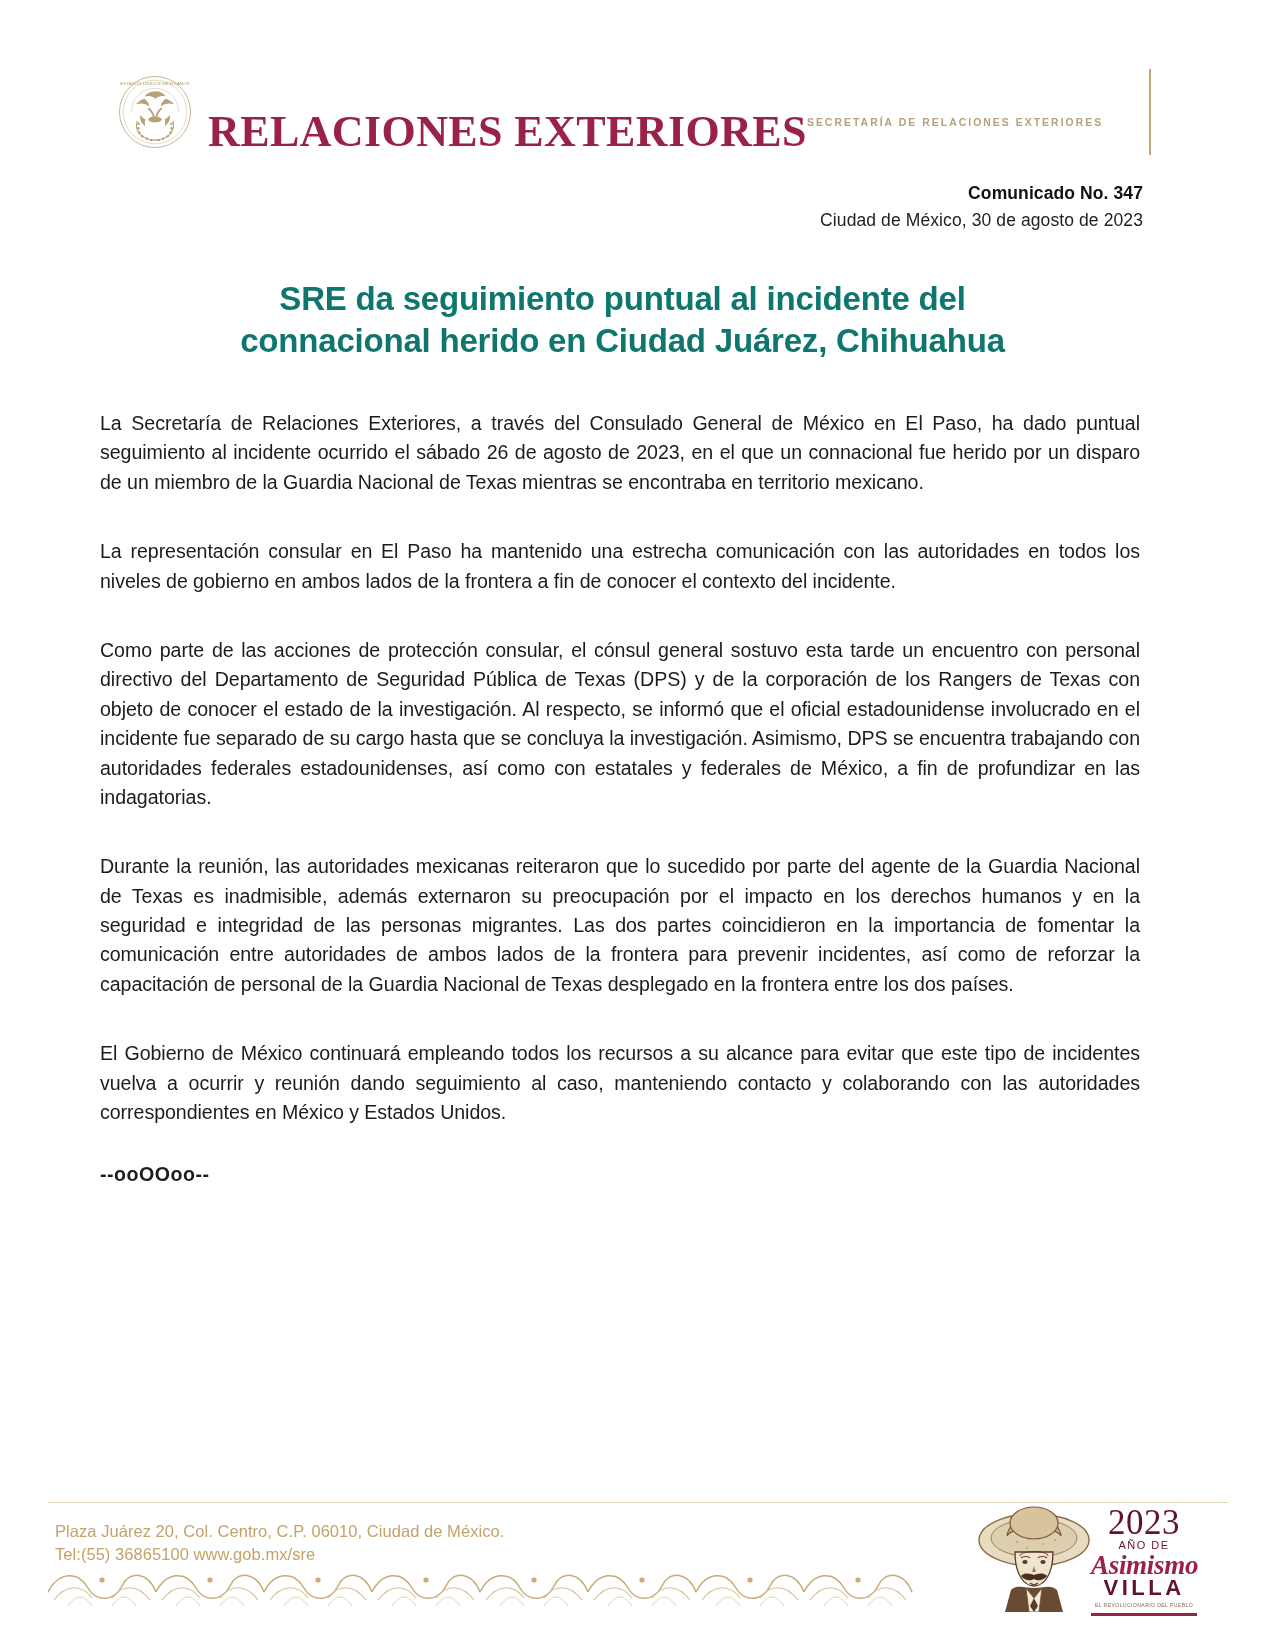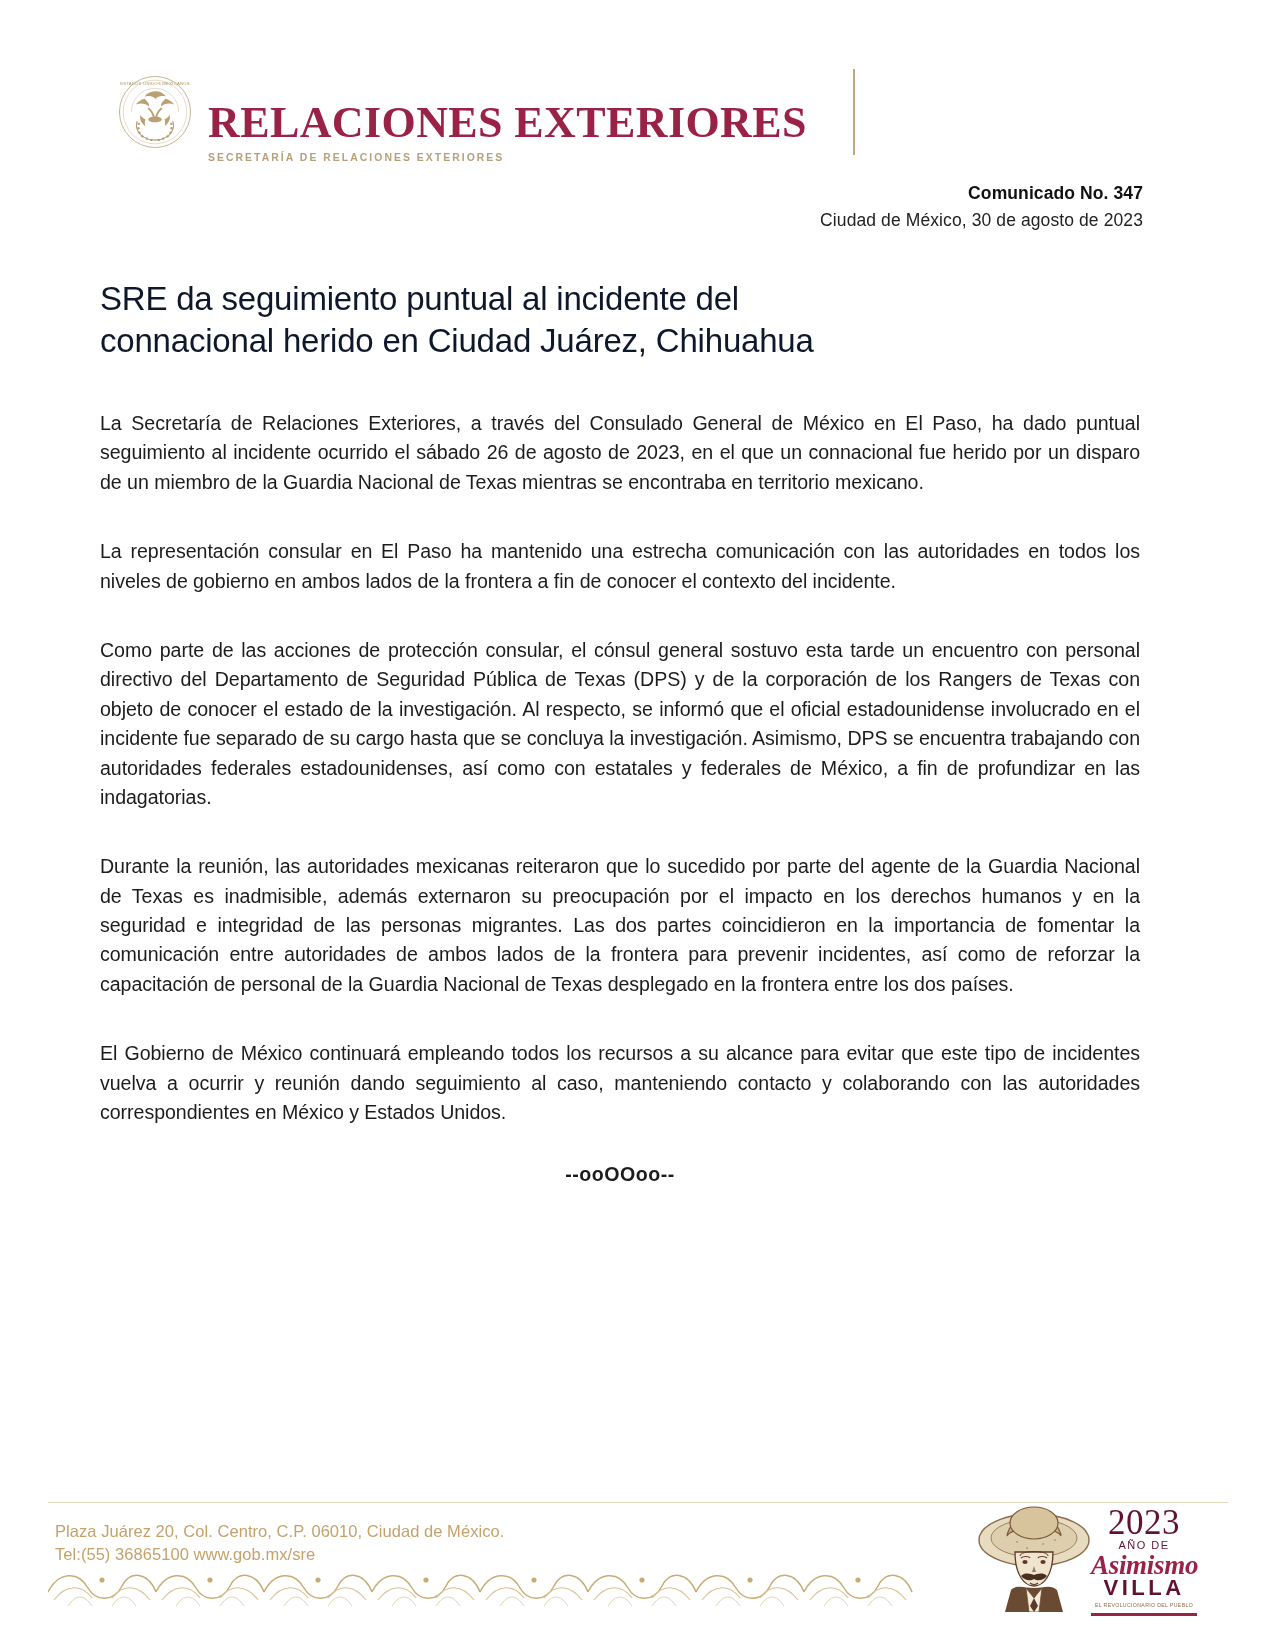--- a/index.html
+++ b/index.html
@@ -37,21 +37,21 @@
     margin-left: 118px;
   }
   .eagle-seal {
     width: 74px;
     height: 74px;
     flex: 0 0 74px;
     margin-right: 16px;
   }
   .brand-block {
     display: flex;
-    flex-direction: column;
+    flex-direction: row;
     justify-content: center;
     margin-top: 40px;
   }
   .brand-title {
     font-family: "Liberation Serif", serif;
     font-weight: 700;
     font-size: 44px;
     line-height: 1.02;
     letter-spacing: 0.4px;
     color: #9b2247;
@@ -112,26 +112,26 @@
     line-height: 1.55;
     letter-spacing: 0.1px;
   }
 
   
   .doc-title {
     position: absolute;
     left: 100px;
     top: 256px;
     width: 1045px;
-    text-align: left;
+    text-align: center;
     font-family: "Liberation Sans Narrow", "Liberation Sans", sans-serif;
-    font-weight: 400;
+    font-weight: 700;
     font-size: 33px;
     line-height: 1.28;
-    color: #0f172a;
+    color: #0f766e;
     letter-spacing: -0.2px;
   }
   .doc-title .tl {
     display: block;
   }
 
   
   .content {
     position: absolute;
     left: 100px;
@@ -172,21 +172,20 @@
     hyphens: none;
   }
   .para + .para {
     margin-top: 40px;
   }
   .para-first {
     margin-top: 41px;
   }
   .closing {
     margin-top: 36px;
-    text-align: center;
     font-size: 19.6px;
     font-weight: 700;
     letter-spacing: 0.5px;
     color: #1c1c1c;
   }
 
   
   .footer {
     position: absolute;
     left: 0;

